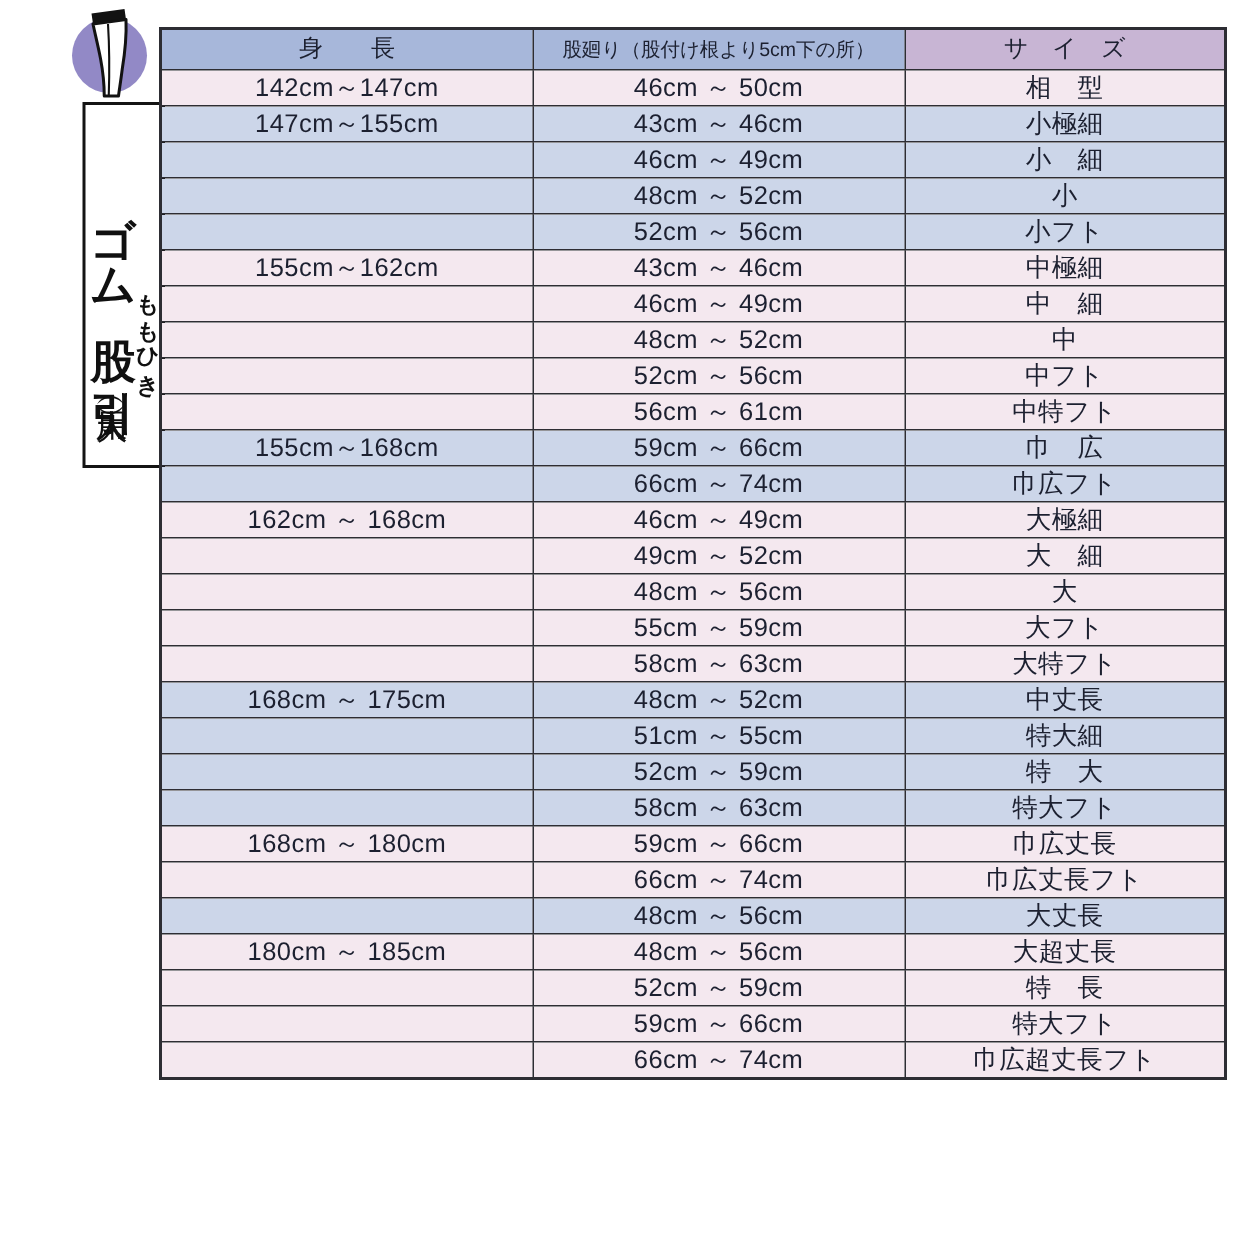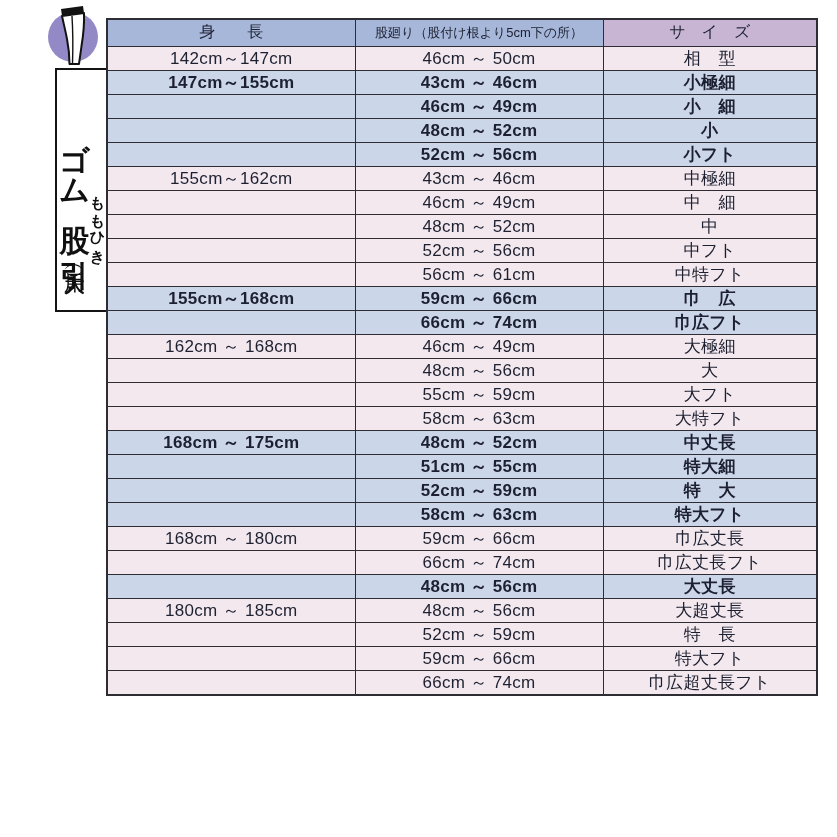--- a/index.html
+++ b/index.html
@@ -70,21 +70,21 @@
   .size-table thead th {
     height: 27px;
     font-weight: normal;
     font-size: 16px;
     background: var(--header-blue);
   }
   .size-table thead th.h-mid { font-size: 13px; }
   .size-table thead th.h-purple { background: var(--header-purple); margin-top: 36px; }
   .size-table tbody td { font-size: 17px; letter-spacing: 0.3px; }
   tr.pink td { background: var(--row-pink); }
-  tr.blue td { background: var(--row-blue); font-weight: bold; }
+  tr.blue td { background: var(--row-blue); }
 </style>
 </head>
 <body>
 
 <svg class="side-icon" viewBox="0 0 62 64" xmlns="http://www.w3.org/2000/svg" aria-hidden="true">
   <circle class="icon-circle" cx="31" cy="33" r="25"></circle>
   <path class="pants-band" d="M19,5 L41,2 L42,9 L20,12 Z"></path>
   <path class="pants-body" d="M20,12 L42,9 C42.5,22 41,33 39.5,42 C38.5,50 37.5,56 37,60 L27.5,60 C27.5,52 26.5,43 25,35 C23.5,27 21,17 20,12 Z"></path>
   <path class="pants-seam" d="M30,12 C31,28 31,45 30.5,60"></path>
 </svg>
@@ -169,20 +169,25 @@
     <td>66cm ～ 74cm</td>
     <td>巾広フト</td>
   </tr>
       <tr class="pink">
     <td>162cm ～ 168cm</td>
     <td>46cm ～ 49cm</td>
     <td>大極細</td>
   </tr>
       <tr class="pink">
     <td></td>
+    <td>49cm ～ 52cm</td>
+    <td>大　細</td>
+  </tr>
+      <tr class="pink">
+    <td></td>
     <td>48cm ～ 56cm</td>
     <td>大</td>
   </tr>
       <tr class="pink">
     <td></td>
     <td>55cm ～ 59cm</td>
     <td>大フト</td>
   </tr>
       <tr class="pink">
     <td></td>

